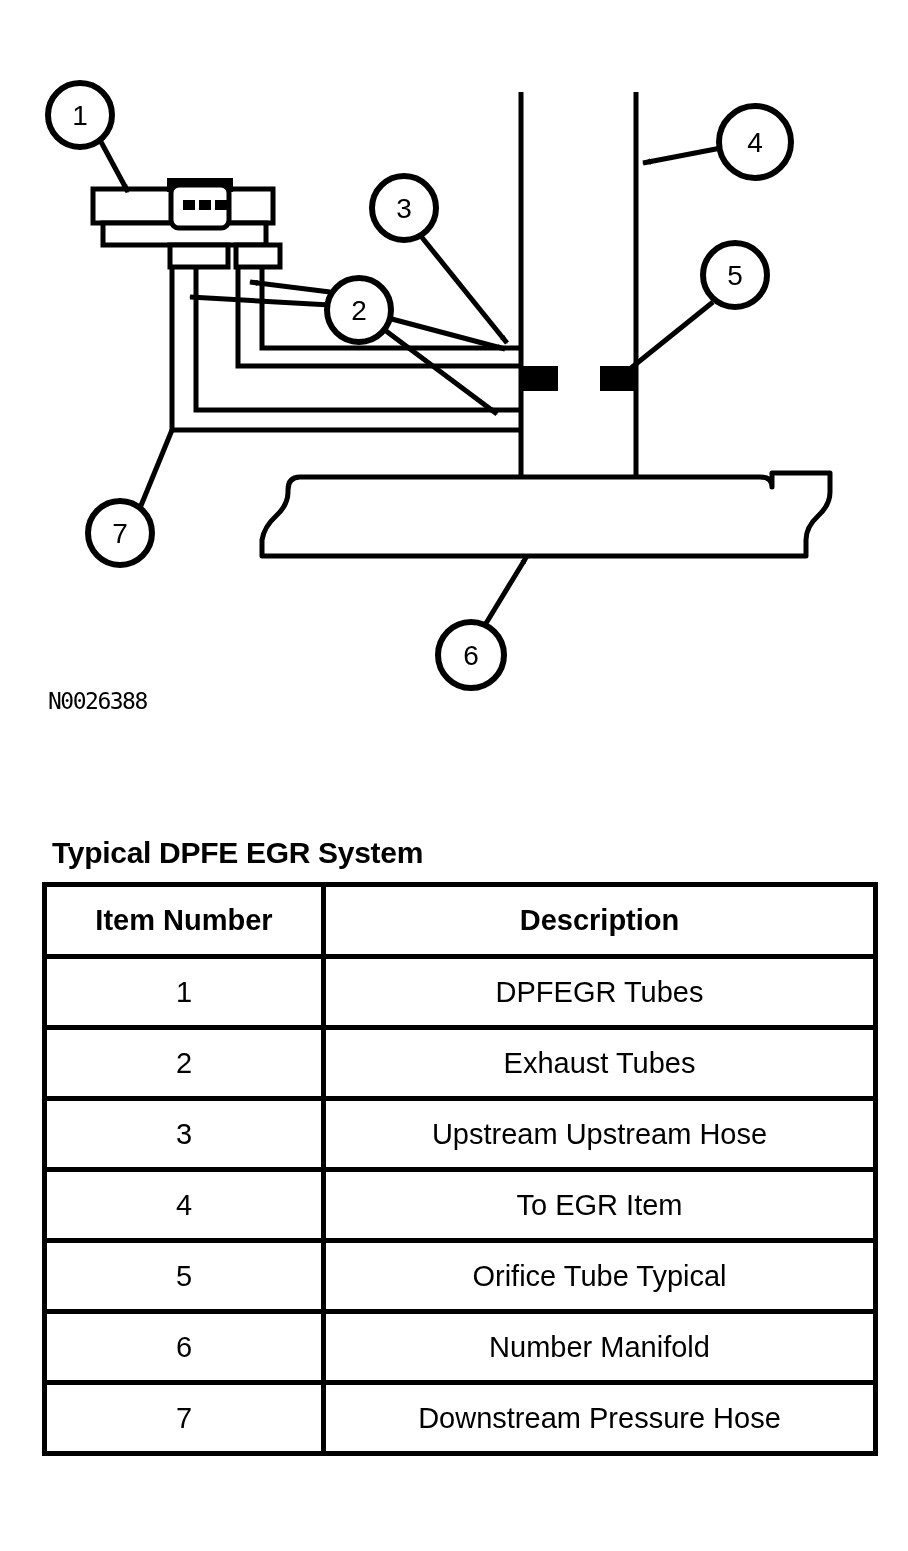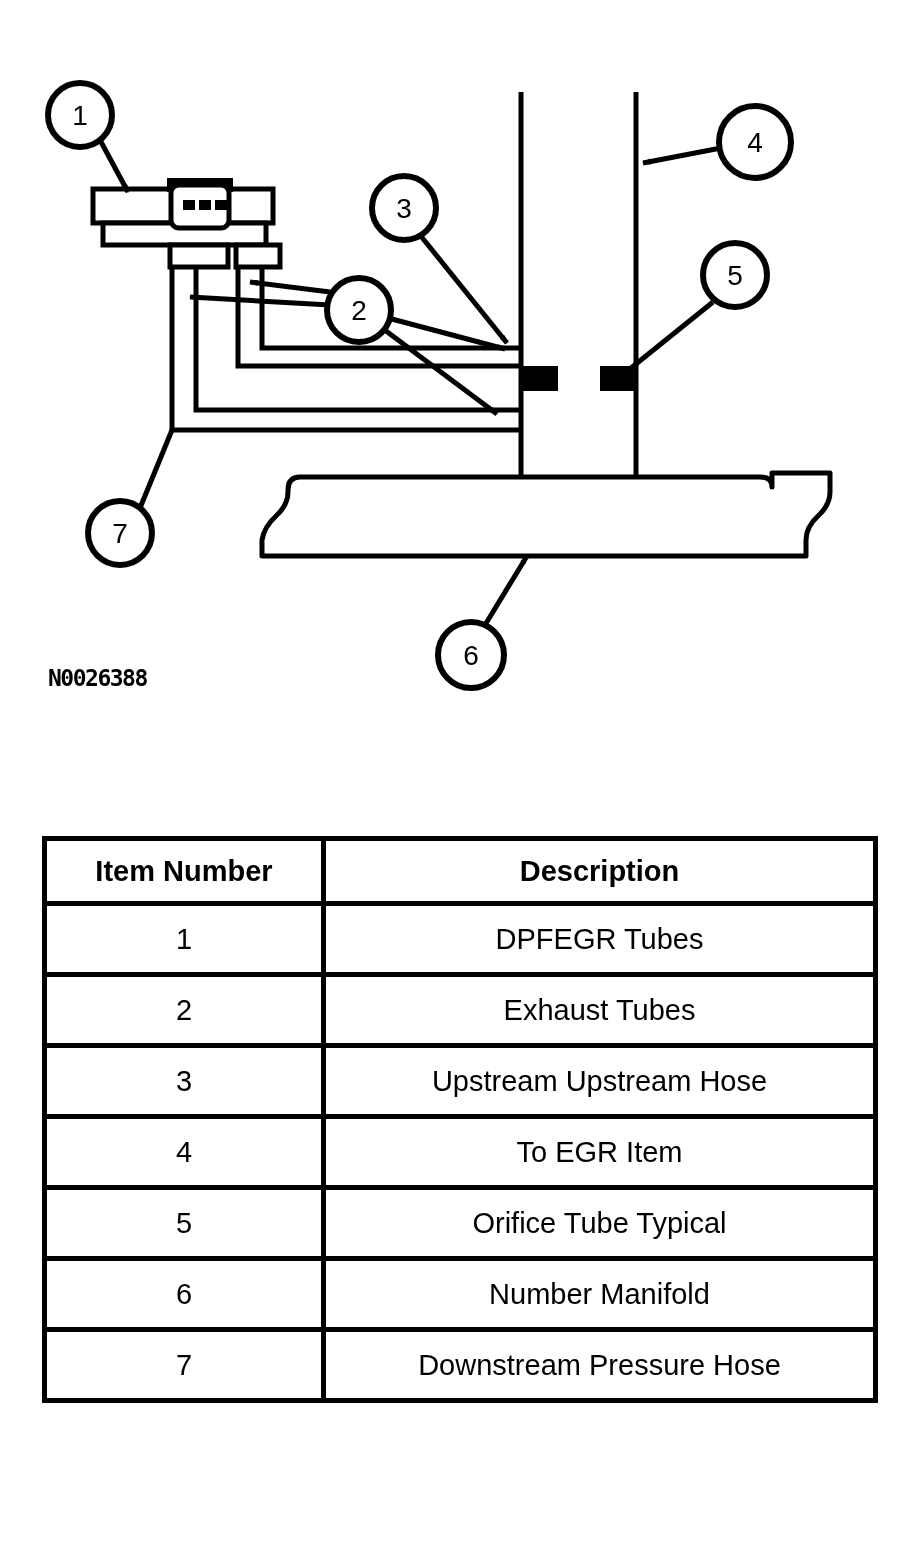--- a/index.html
+++ b/index.html
@@ -26,24 +26,24 @@
     top: 0;
     width: 908px;
     height: 720px;
   }
   #diagram-svg {
     display: block;
   }
   .fig-id {
     position: absolute;
     left: 48px;
-    top: 665px;
+    top: 688px;
     font-family: "DejaVu Sans Mono", monospace;
     font-size: 23px;
-    font-weight: bold;
+    font-weight: normal;
     letter-spacing: -1.5px;
     white-space: nowrap;
   }
   #table-block {
     position: absolute;
     left: 42px;
     top: 836px;
     width: 826px;
   }
   .table-title {
@@ -69,21 +69,21 @@
     padding: 0;
     height: 66px;
     font-family: "Liberation Sans", sans-serif;
     font-size: 29px;
     font-weight: normal;
     line-height: 1;
   }
   table.parts th {
     font-weight: bold;
     font-size: 29px;
-    height: 60px;
+    height: 67px;
   }
   table.parts th.col-item,
   table.parts td.col-item {
     border-right: 5px solid #000;
   }
   table.parts tbody tr td,
   table.parts tbody tr th {
     border-top: 5px solid #000;
   }
   table.parts thead tr th {
@@ -207,20 +207,21 @@
         <circle cx="120" cy="533" r="32" fill="#ffffff" stroke="#000000" stroke-width="6"></circle>
         <text x="120" y="533" text-anchor="middle" dominant-baseline="central" font-family="Liberation Sans, sans-serif" font-size="28" fill="#000000">7</text>
       </g>
 
     </svg>
   </div>
 
   <div class="fig-id">N0026388</div>
 
   <div id="table-block">
+    <div class="table-title">Typical DPFE EGR System</div>
 
     <table class="parts">
       <colgroup>
         <col class="c-item">
         <col class="c-desc">
       </colgroup>
       <thead>
         <tr>
           <th class="col-item">Item Number</th>
           <th class="col-desc">Description</th>

